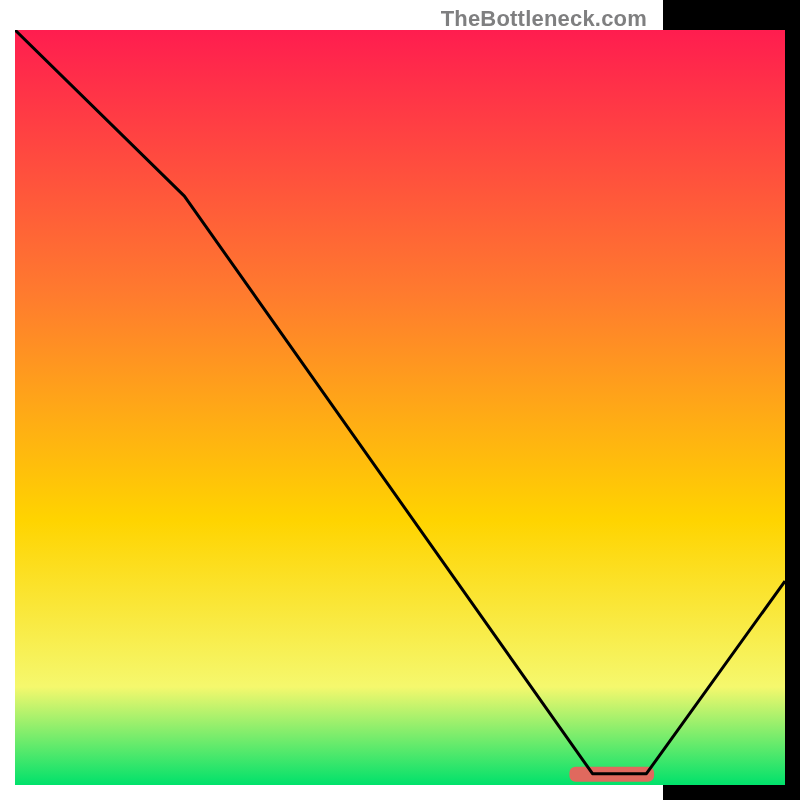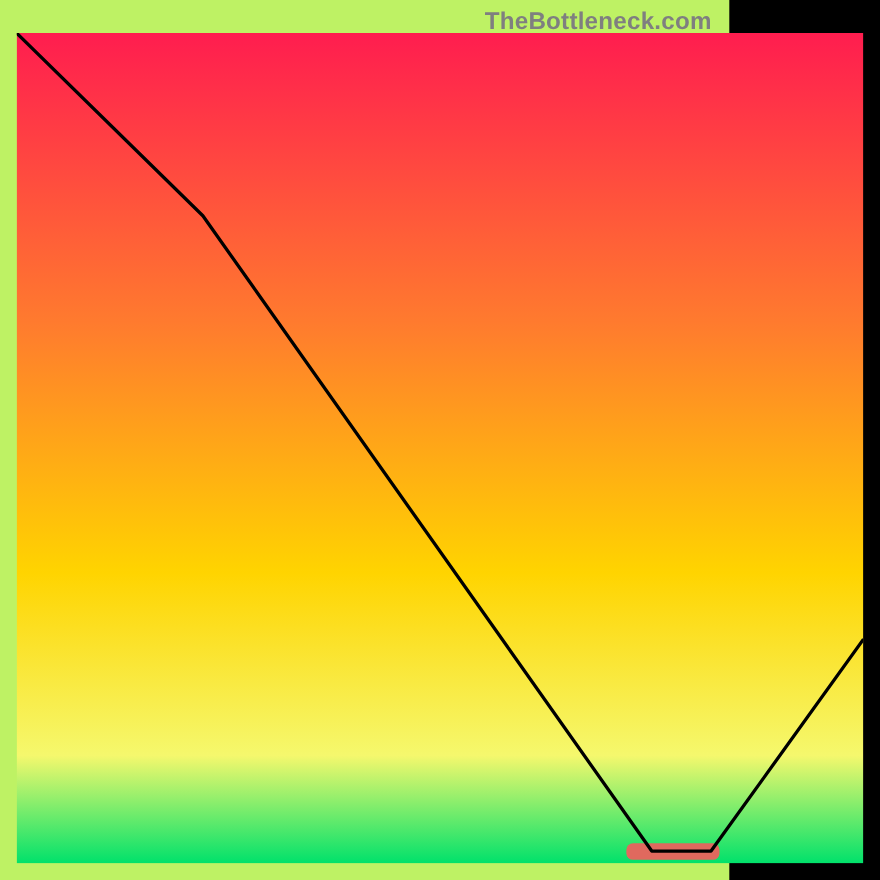--- a/index.html
+++ b/index.html
@@ -9,21 +9,21 @@
     height: 800px;
     background: #000;
     overflow: hidden;
   }
   .frame {
     position: absolute;
     left: 0;
     top: 0;
     width: 663px;
     height: 800px;
-    background: #bef264;
+    background: #ffffff;
   }
   .plot {
     position: absolute;
     left: 15px;
     top: 30px;
     width: 770px;
     height: 755px;
     overflow: hidden;
   }
   .watermark {

